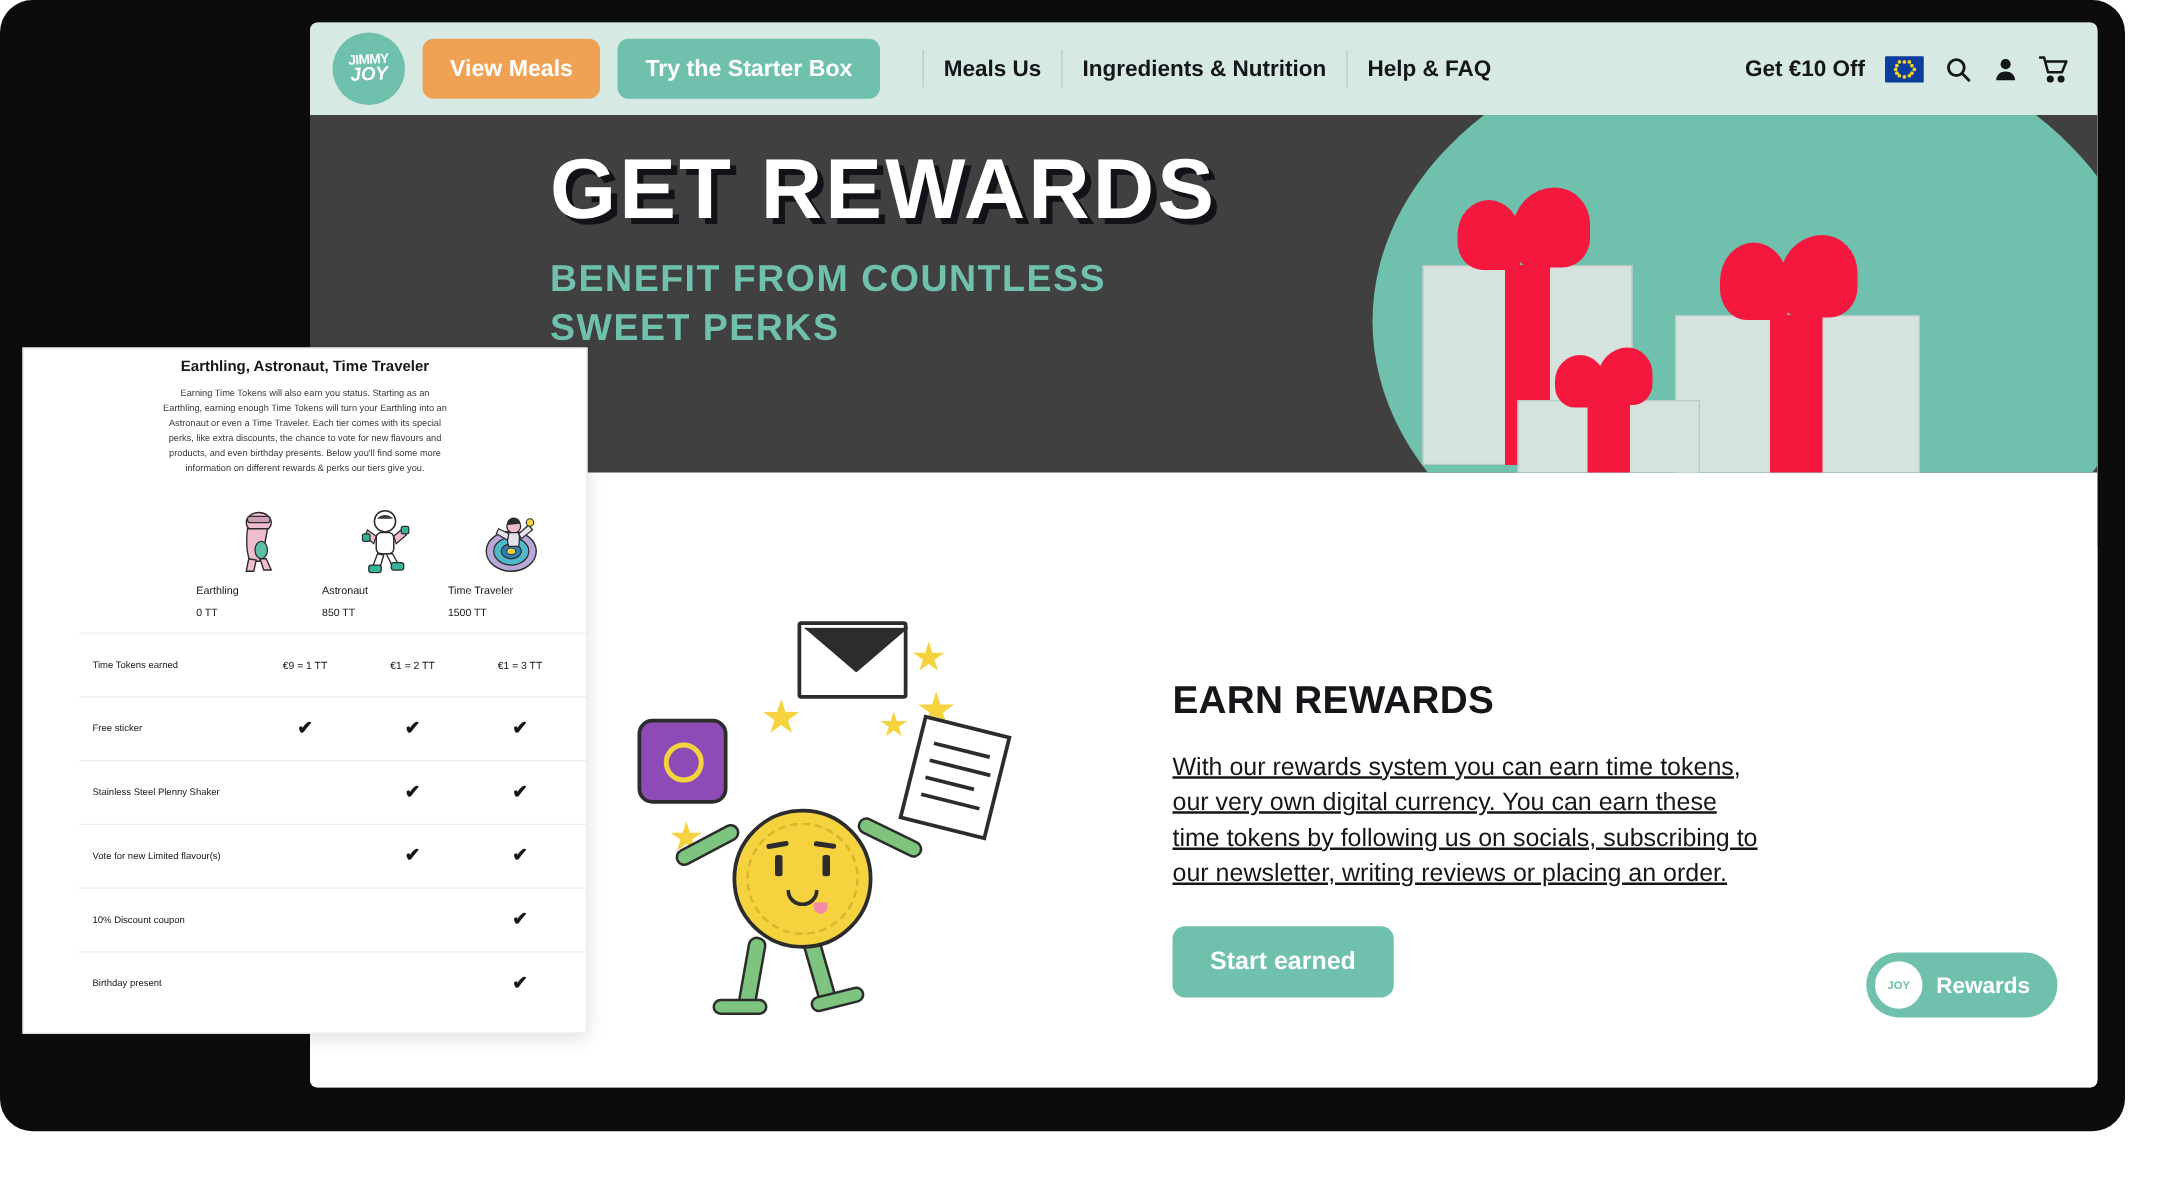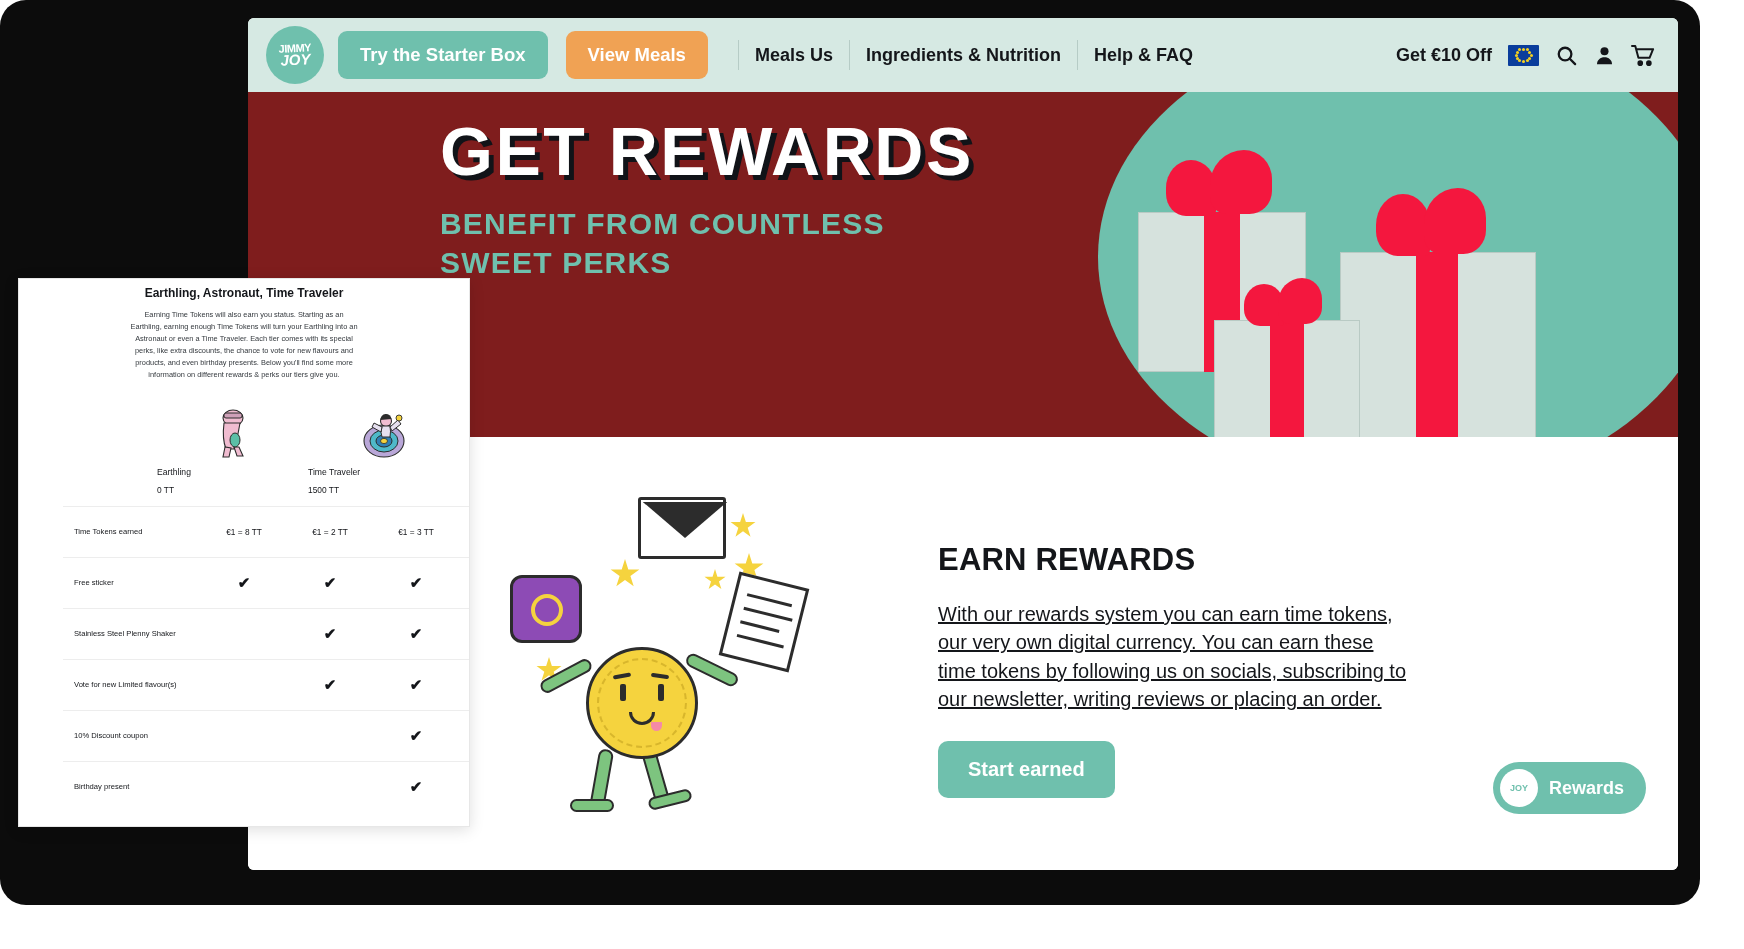--- a/index.html
+++ b/index.html
@@ -85,22 +85,22 @@
     border-radius: 1px; flex: 0 0 auto;
   }
   .eu-flag .star {
     position: absolute; width: 3px; height: 3px; background: #f5d020; border-radius:50%;
   }
   .icon-btn { cursor: pointer; display: flex; align-items: center; justify-content: center; }
 
   
   .hero {
     position: absolute; left: 0; top: 74px;
-    width: 100%; height: 345px;
-    background: #7f1d1d;
+    width: 100%; height: 286px;
+    background: #404040;
     overflow: hidden;
   }
   .hero-blob {
     position: absolute; right: -40px; top: -70px;
     width: 620px; height: 470px;
     background: #6fc0ad;
     border-radius: 50%;
   }
   .hero-text { position: absolute; left: 192px; top: 24px; z-index: 3; }
   .hero-title {
@@ -275,23 +275,23 @@
 
       <div class="site-header">
 
         <div class="brand-logo">
           <div class="logo-txt">
             <span class="l1">JIMMY</span>
             <span class="l2">JOY</span>
           </div>
         </div>
 
+        <button class="btn-pill btn-view-meals">View Meals</button>
+
         <button class="btn-pill btn-starter-box">Try the Starter Box</button>
-
-        <button class="btn-pill btn-view-meals">View Meals</button>
 
         <div class="nav-sep"></div>
         <div class="nav-link">Meals Us</div>
         <div class="nav-sep"></div>
         <div class="nav-link">Ingredients &amp; Nutrition</div>
         <div class="nav-sep"></div>
         <div class="nav-link">Help &amp; FAQ</div>
 
         <div class="header-right">
           <div class="promo-text">Get €10 Off</div>
@@ -438,20 +438,39 @@
             <path d="M11 16 Q9 32 13 42 L21 42 Q25 30 27 16 Z" fill="#f0bcd0" stroke="#2c2c2c" stroke-width="1.1"></path>
             <path d="M12 40 L10 50 L16 50 L18 41 Z" fill="#f0bcd0" stroke="#2c2c2c" stroke-width="1.1"></path>
             <path d="M21 40 L24 49 L30 49 L26 40 Z" fill="#f0bcd0" stroke="#2c2c2c" stroke-width="1.1"></path>
             <ellipse cx="22" cy="33" rx="5" ry="7" fill="#5bbfa6" stroke="#2c2c2c" stroke-width="1"></ellipse>
           </svg>
         </div>
         <div class="tier-name">Earthling</div>
         <div class="tier-tt">0 TT</div>
       </div>
 
+      <div class="tier-col">
+        <div class="tier-icon-box">
+          <svg class="tier-svg" width="42" height="52" viewBox="0 0 42 52">
+            <circle cx="21" cy="10" r="8.5" fill="#ffffff" stroke="#2c2c2c" stroke-width="1.2"></circle>
+            <path d="M14.5 8 A8.5 8.5 0 0 1 27.5 8 Z" fill="#3a3a3a"></path>
+            <rect x="14" y="19" width="14" height="17" rx="4" fill="#ffffff" stroke="#2c2c2c" stroke-width="1.2"></rect>
+            <path d="M14 22 L7 17 L5 22 L12 28 Z" fill="#f0bcd0" stroke="#2c2c2c" stroke-width="1"></path>
+            <path d="M28 22 L35 16 L38 21 L30 28 Z" fill="#f0bcd0" stroke="#2c2c2c" stroke-width="1"></path>
+            <rect x="3" y="20" width="6" height="6" rx="1.5" fill="#35b49a" stroke="#2c2c2c" stroke-width="1"></rect>
+            <rect x="34" y="14" width="6" height="6" rx="1.5" fill="#35b49a" stroke="#2c2c2c" stroke-width="1"></rect>
+            <path d="M15 36 L11 47 L17 47 L20 37 Z" fill="#ffffff" stroke="#2c2c2c" stroke-width="1.1"></path>
+            <path d="M22 36 L27 46 L32 45 L27 36 Z" fill="#ffffff" stroke="#2c2c2c" stroke-width="1.1"></path>
+            <rect x="8" y="45" width="10" height="6" rx="2" fill="#35b49a" stroke="#2c2c2c" stroke-width="1"></rect>
+            <rect x="26" y="43" width="10" height="6" rx="2" fill="#35b49a" stroke="#2c2c2c" stroke-width="1"></rect>
+          </svg>
+        </div>
+        <div class="tier-name">Astronaut</div>
+        <div class="tier-tt">850 TT</div>
+      </div>
 
       <div class="tier-col">
         <div class="tier-icon-box">
           <svg class="tier-svg" width="48" height="50" viewBox="0 0 48 50">
             <ellipse cx="24" cy="32" rx="20" ry="16" fill="#b9a7d8" stroke="#2c2c2c" stroke-width="1.1"></ellipse>
             <ellipse cx="24" cy="32" rx="14" ry="11" fill="#4fb9c9" stroke="#2c2c2c" stroke-width="1"></ellipse>
             <ellipse cx="24" cy="32" rx="8" ry="6" fill="#2f7fb5" stroke="#2c2c2c" stroke-width="1"></ellipse>
             <ellipse cx="24" cy="32" rx="3.5" ry="2.6" fill="#f5d33e" stroke="#2c2c2c" stroke-width="0.8"></ellipse>
             <circle cx="26" cy="12" r="5.5" fill="#f0bcd0" stroke="#2c2c2c" stroke-width="1.1"></circle>
             <path d="M20.5 11 A5.5 5.5 0 0 1 31.5 10 Z" fill="#2c2c2c"></path>
@@ -462,21 +481,21 @@
           </svg>
         </div>
         <div class="tier-name">Time Traveler</div>
         <div class="tier-tt">1500 TT</div>
       </div>
     </div>
 
     <div class="perk-table" id="perk-table">
         <div class="perk-row">
           <div class="perk-label">Time Tokens earned</div>
-          <div class="perk-cell">€1 = 8 TT</div>
+          <div class="perk-cell">€9 = 1 TT</div>
           <div class="perk-cell">€1 = 2 TT</div>
           <div class="perk-cell">€1 = 3 TT</div>
         </div>
         <div class="perk-row">
           <div class="perk-label">Free sticker</div>
           <div class="perk-cell"><span class="check">✔</span></div>
           <div class="perk-cell"><span class="check">✔</span></div>
           <div class="perk-cell"><span class="check">✔</span></div>
         </div>
         <div class="perk-row">

